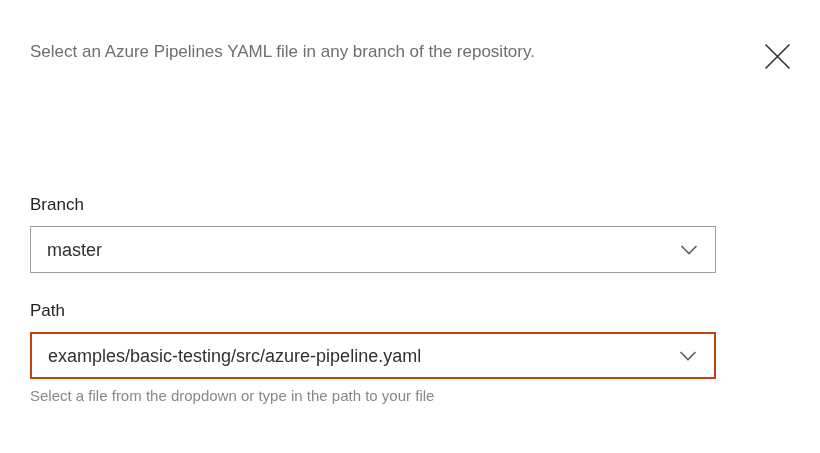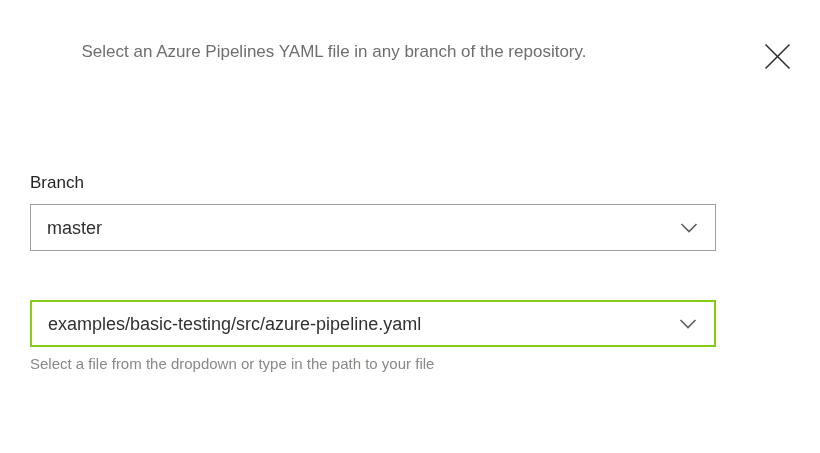--- a/index.html
+++ b/index.html
@@ -43,21 +43,20 @@
     margin: 0;
     white-space: nowrap;
   }
   .panel-subtitle {
     font-size: 17px;
     line-height: 32px;
     font-weight: 400;
     color: #6e6e6e;
     margin: 6px 0 0 0;
     width: 608px;
-    text-align: center;
   }
 
   
   .close-button {
     position: absolute;
     left: 757px;
     top: 36px;
     width: 40px;
     height: 40px;
     display: flex;
@@ -71,21 +70,21 @@
   .close-button svg {
     display: block;
   }
 
   
   .field-group {
     position: absolute;
     left: 30px;
     width: 765px;
   }
-  .field-group.branch-group { top: 172px; }
+  .field-group.branch-group { top: 194px; }
   .field-group.path-group   { top: 300px; }
 
   .field-label {
     font-size: 17px;
     line-height: 22px;
     color: #242424;
     font-weight: 400;
     display: block;
     margin-bottom: 10px;
   }
@@ -97,21 +96,21 @@
     height: 47px;
     background: #ffffff;
     display: flex;
     align-items: center;
     cursor: pointer;
   }
   .combo.normal {
     border: 1px solid #a19f9d;
   }
   .combo.focused {
-    border: 2px solid #84cc16;
+    border: 2px solid #c2410c;
   }
 
   .combo-value {
     flex: 1 1 auto;
     font-size: 18px;
     line-height: 24px;
     color: #323130;
     padding-left: 16px;
     padding-right: 40px;
     white-space: nowrap;
@@ -170,20 +169,21 @@
       <input class="combo-value" type="text" readonly="" value="master" style="">
       <span class="combo-chevron">
         <svg width="18" height="12" viewBox="0 0 18 12" aria-hidden="true">
           <polyline points="1.5,2 9,9.5 16.5,2" fill="none" stroke="#605e5c" stroke-width="1.6"></polyline>
         </svg>
       </span>
     </div>
   </div>
 
   <div class="field-group path-group">
+    <label class="field-label">Path</label>
     <div class="combo focused">
       <input class="combo-value" type="text" value="examples/basic-testing/src/azure-pipeline.yaml" style="">
       <span class="combo-chevron">
         <svg width="18" height="12" viewBox="0 0 18 12" aria-hidden="true">
           <polyline points="1.5,2 9,9.5 16.5,2" fill="none" stroke="#605e5c" stroke-width="1.6"></polyline>
         </svg>
       </span>
     </div>
     <span class="field-hint">Select a file from the dropdown or type in the path to your file</span>
   </div>

